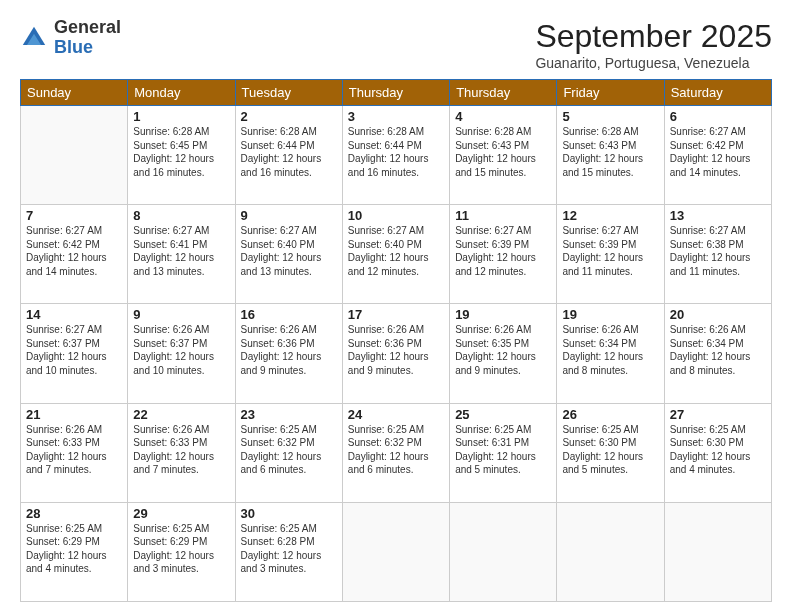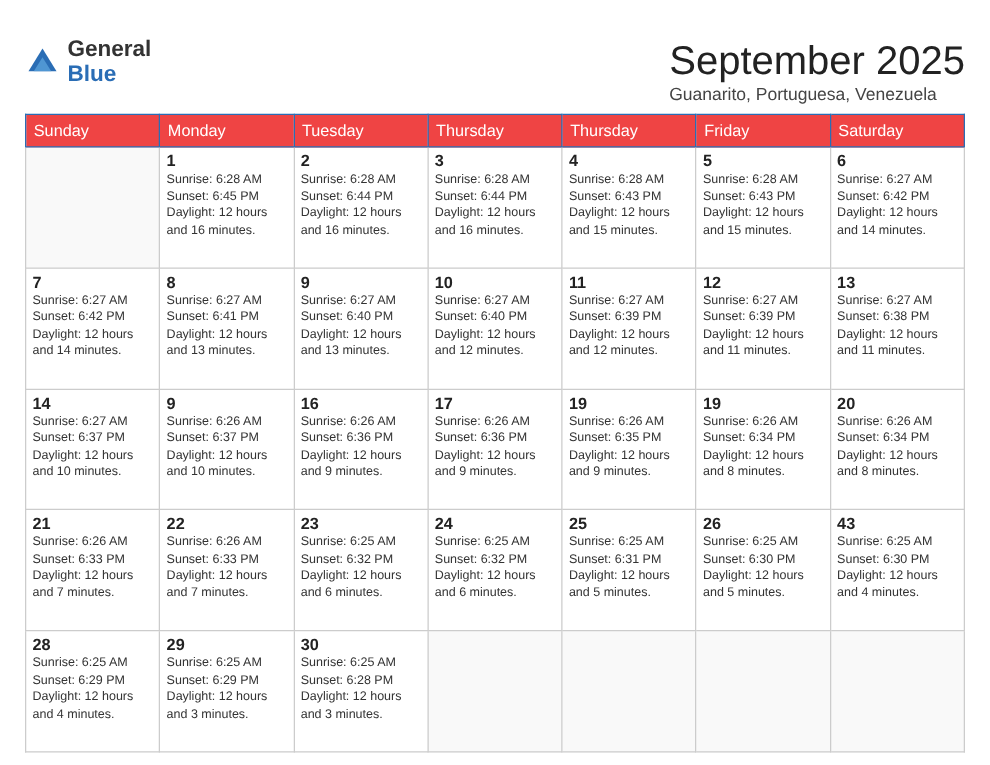--- a/index.html
+++ b/index.html
@@ -15,21 +15,20 @@
       height: 612px;
       padding: 18px 20px 10px 20px;
       display: flex;
       flex-direction: column;
     }
     .header {
       display: flex;
       justify-content: space-between;
       align-items: flex-start;
       margin-bottom: 8px;
-      margin-top: 12px;
     }
     .logo {
       display: flex;
       align-items: center;
       gap: 4px;
     }
     .logo-text {
       display: flex;
       flex-direction: column;
       line-height: 1.1;
@@ -60,21 +59,21 @@
     .location {
       font-size: 14px;
       color: #444;
     }
     .calendar {
       width: 100%;
       border-collapse: collapse;
       flex: 1;
     }
     .calendar th {
-      background: #ef4444;
+      background: #a16207;
       color: #fff;
       text-align: left;
       padding: 5px 6px;
       font-size: 13px;
       font-weight: normal;
       border: 1px solid #2a6db5;
     }
     .calendar td {
       border: 1px solid #ccc;
       vertical-align: top;
@@ -316,21 +315,21 @@
 and 5 minutes.</div>
           </td>
           <td>
             <span class="day-num">26</span>
             <div class="day-info" style="white-space: pre-line;">Sunrise: 6:25 AM
 Sunset: 6:30 PM
 Daylight: 12 hours
 and 5 minutes.</div>
           </td>
           <td>
-            <span class="day-num">43</span>
+            <span class="day-num">27</span>
             <div class="day-info" style="white-space: pre-line;">Sunrise: 6:25 AM
 Sunset: 6:30 PM
 Daylight: 12 hours
 and 4 minutes.</div>
           </td>
         </tr>
         <tr>
           <td>
             <span class="day-num">28</span>
             <div class="day-info" style="white-space: pre-line;">Sunrise: 6:25 AM

